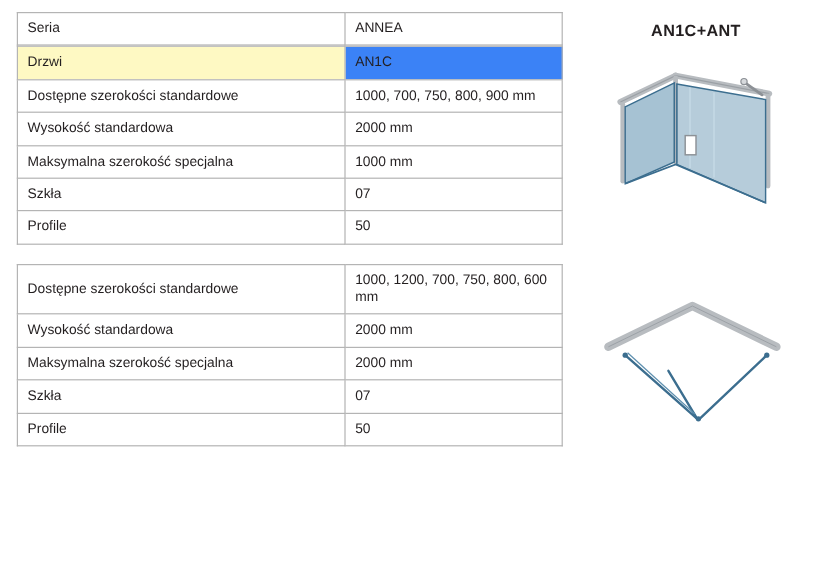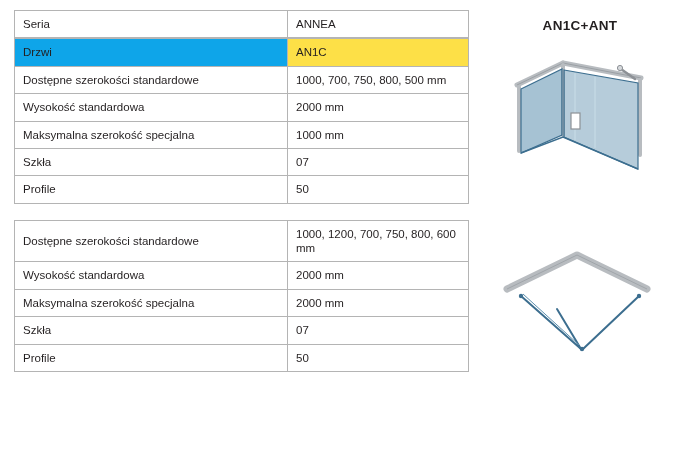--- a/index.html
+++ b/index.html
@@ -36,24 +36,24 @@
     font-size: 11.5px;
     color: #231f20;
     padding: 6px 8px;
     vertical-align: middle;
     line-height: 1.25;
   }
   table.spec td.label {
     width: 256px;
   }
   table.spec tr.head td {
-    background: #0ea5e9;
+    background: #fef9c3;
   }
   table.spec tr.head td.value {
-    background: #fde047;
+    background: #3b82f6;
   }
   .section-title {
     color: #e8453c;
     font-size: 14.5px;
     margin: 16px 0 9px 2px;
     letter-spacing: 0.2px;
   }
   .gap {
     height: 16px;
   }
@@ -100,21 +100,21 @@
 
 
     <table class="spec">
       <tbody>
         <tr class="head">
           <td class="label">Drzwi</td>
           <td class="value">AN1C</td>
         </tr>
         <tr>
           <td class="label">Dostępne szerokości standardowe</td>
-          <td class="value">1000, 700, 750, 800, 500 mm</td>
+          <td class="value">1000, 700, 750, 800, 900 mm</td>
         </tr>
         <tr>
           <td class="label">Wysokość standardowa</td>
           <td class="value">2000 mm</td>
         </tr>
         <tr>
           <td class="label">Maksymalna szerokość specjalna</td>
           <td class="value">1000 mm</td>
         </tr>
         <tr>

